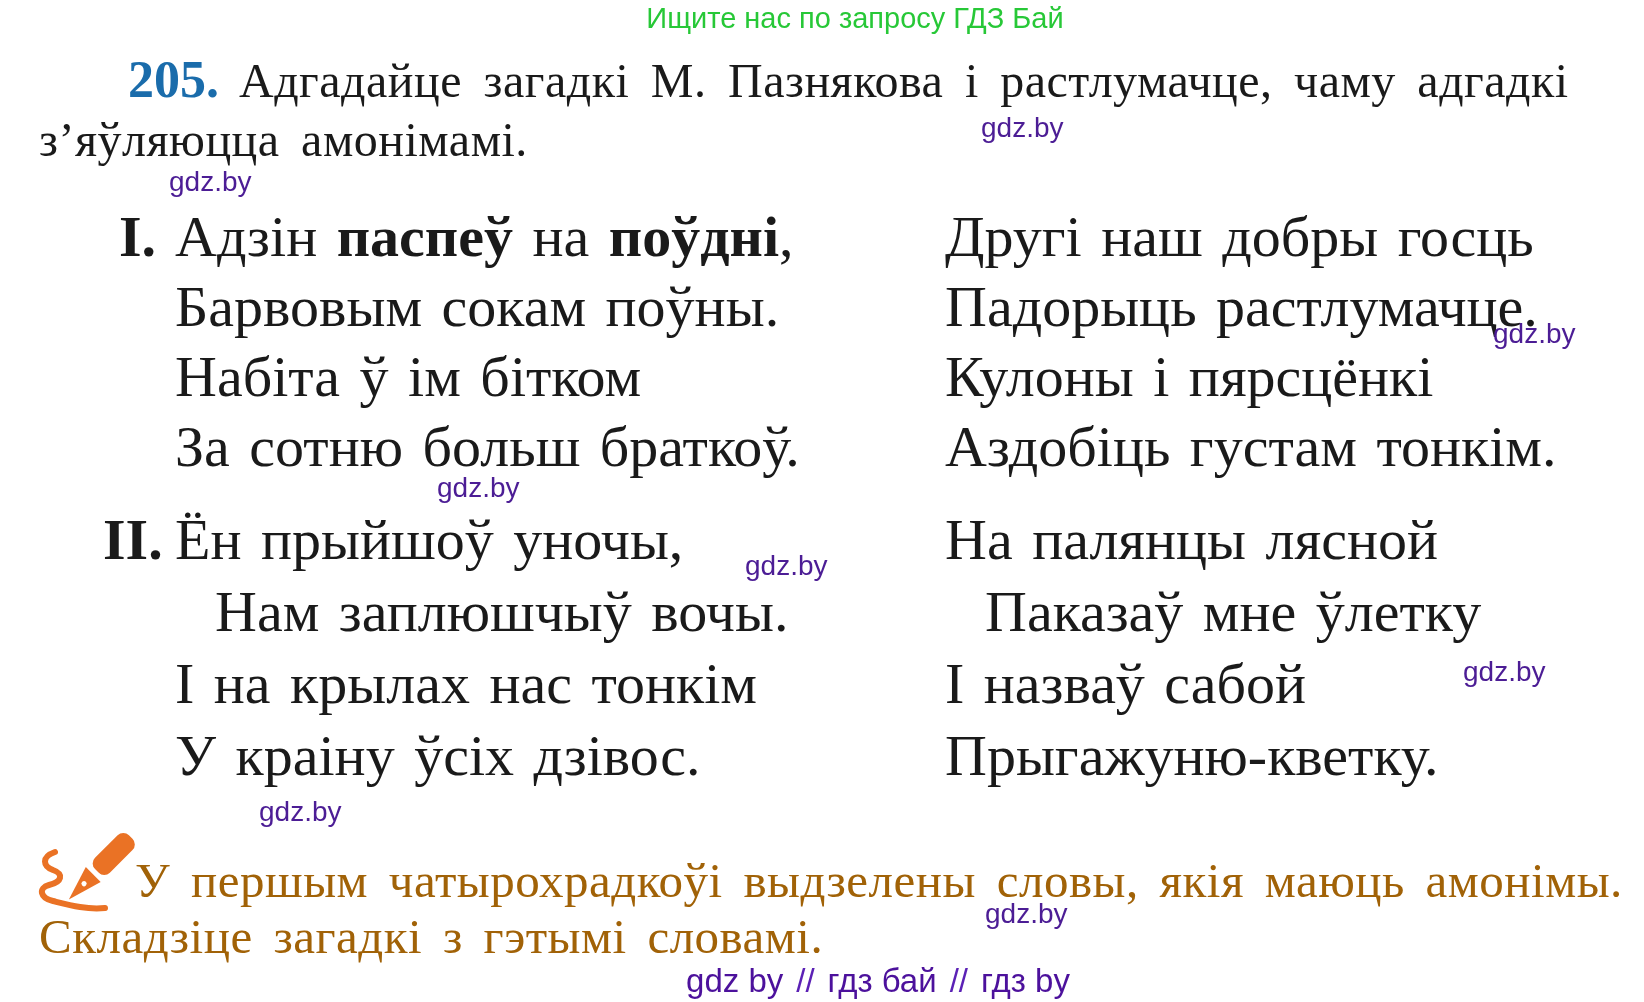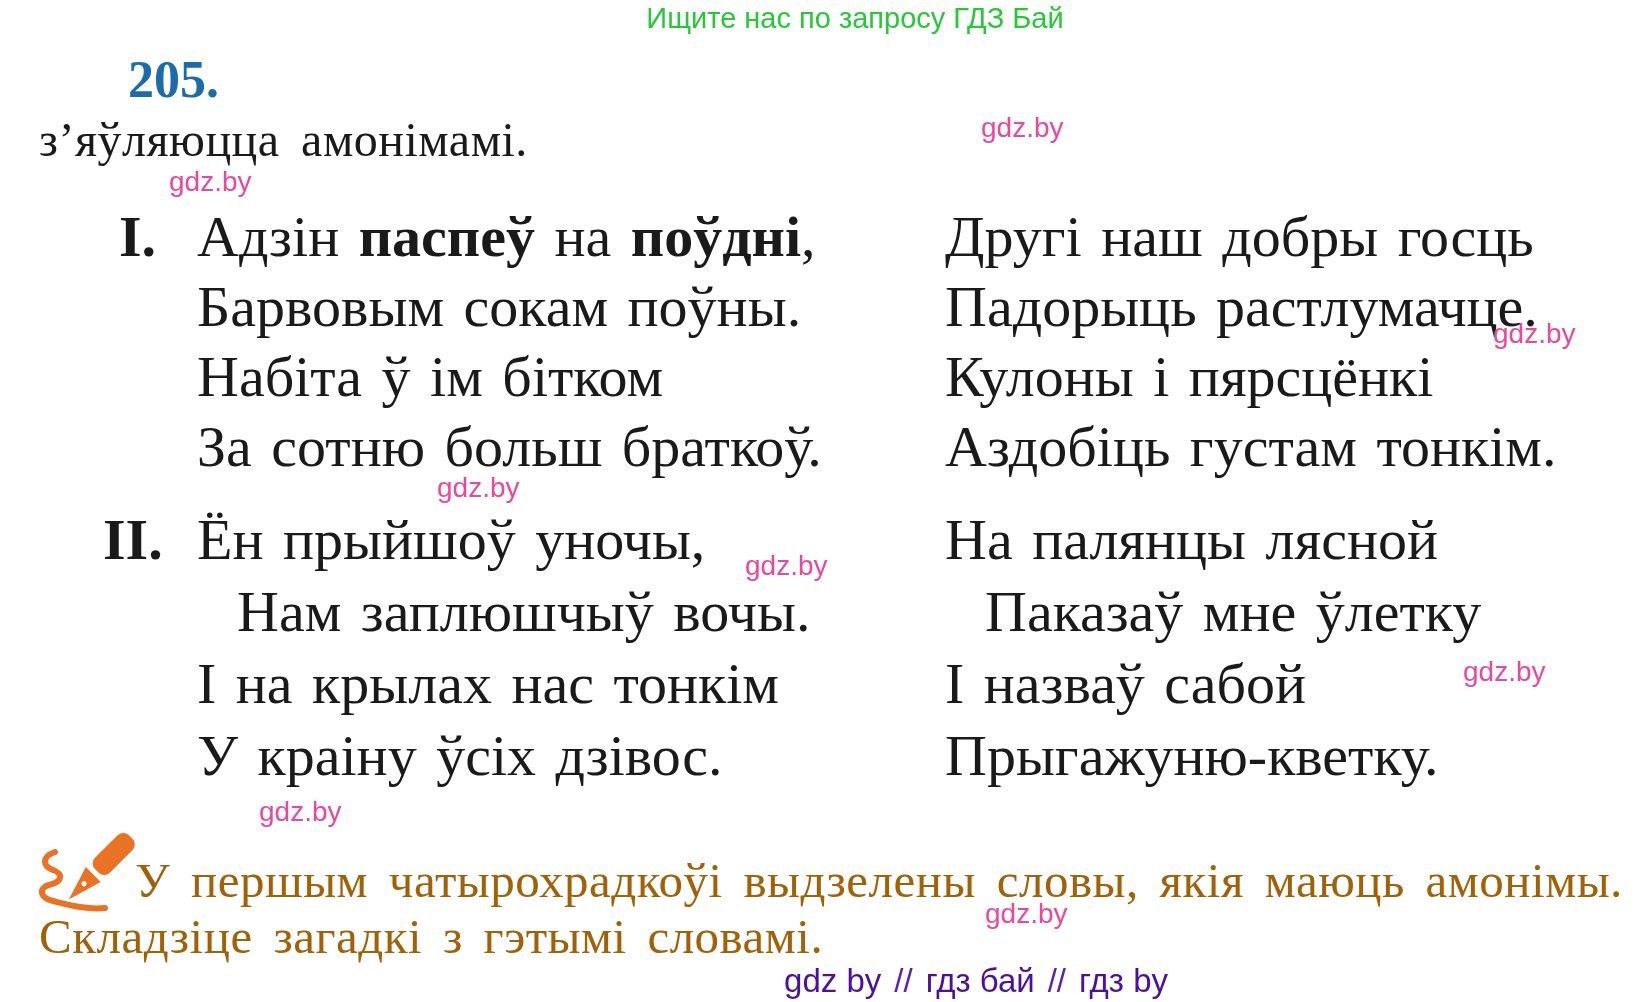--- a/index.html
+++ b/index.html
@@ -25,61 +25,62 @@
   .ex-number { font-size:52px; font-weight:bold; color:#1a6cab; }
   .task-text { font-size:48px; color:#1a1a1a; word-spacing:9px; letter-spacing:0.5px; }
   .task-line2 { top:116px; left:6px; }
 
   
   .verse { font-size:58px; color:#1a1a1a; word-spacing:5px; }
   .numeral { font-weight:bold; }
   .vbold { font-weight:bold; }
   .num1 { top:208px; left:86px; }
   .num2 { top:511px; left:70px; }
-  .lcol { left:164px; }
+  .lcol { left:142px; }
   .rcol { left:912px; }
   .s1r1 { top:208px; } .s1r2 { top:278px; } .s1r3 { top:348px; } .s1r4 { top:418px; }
   .s2r1 { top:511px; } .s2r2 { top:583px;margin-left:40px; } .s2r3 { top:655px; } .s2r4 { top:727px; }
 
   
   .wm {
     font-family:"Liberation Sans", sans-serif;
-    font-size:28px; color:#ec4899;
+    font-size:28px; color:#4c1d95;
   }
   .wm1 { top:114px; left:948px; }
   .wm2 { top:168px; left:136px; }
   .wm3 { top:320px; left:1460px; }
   .wm4 { top:474px; left:404px; }
   .wm5 { top:552px; left:712px; }
   .wm6 { top:658px; left:1430px; }
   .wm7 { top:798px; left:226px; }
   .wm8 { top:900px; left:952px; }
 
   
   .note-line { font-size:49px; color:#a16207; word-spacing:8px; letter-spacing:0.5px; }
   .note1 { top:856px; left:102px; }
   .note2 { top:912px; left:6px; }
   .pen-wrap { top:824px; left:0px; width:118px; height:104px; }
 
   
   .footer {
     top:964px; left:555px; width:580px;
-    text-align:right;
+    text-align:center;
     font-family:"Liberation Sans", sans-serif;
     font-size:33px; color:#4c119c;
   }
   .footer .sep { color:#5b21b5; margin:0 13px; }
 </style>
 </head>
 <body>
 
 <div class="abs promo">Ищите нас по запросу ГДЗ Бай</div>
 
 <div class="abs task-line1">
   <span class="ex-number">205.</span>
+  <span class="task-text">Адгадайце загадкі М. Пазнякова і растлумачце, чаму адгадкі</span>
 </div>
 <div class="abs task-line2 task-text">з’яўляюцца амонімамі.</div>
 
 <div class="abs verse numeral num1">I.</div>
 <div class="abs verse lcol s1r1"><span>Адзін </span><span class="vbold">паспеў</span><span> на </span><span class="vbold">поўдні</span><span>,</span></div>
 <div class="abs verse lcol s1r2">Барвовым сокам поўны.</div>
 <div class="abs verse lcol s1r3">Набіта ў ім бітком</div>
 <div class="abs verse lcol s1r4">За сотню больш браткоў.</div>
 
 <div class="abs verse rcol s1r1">Другі наш добры госць</div>

